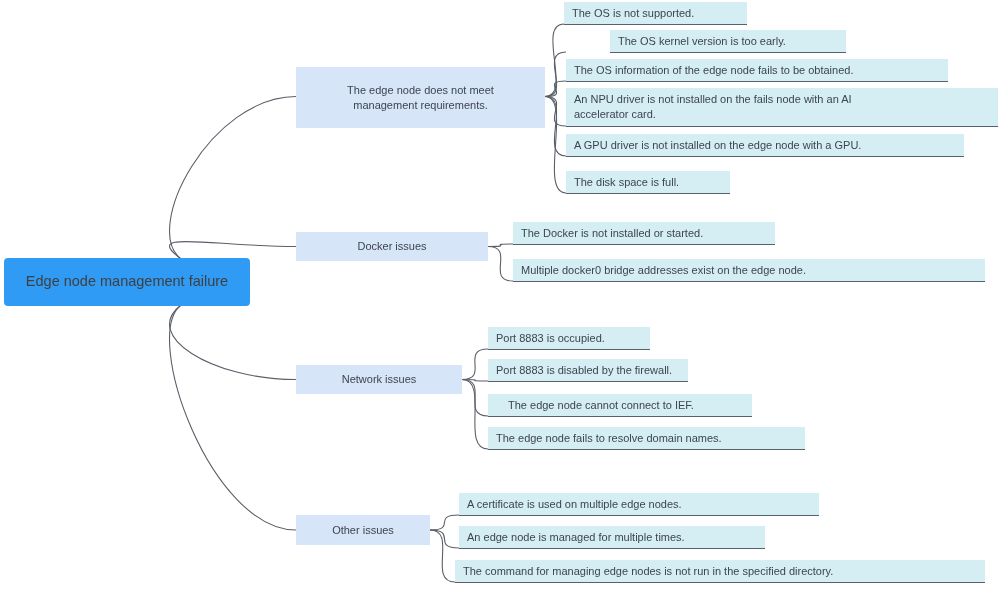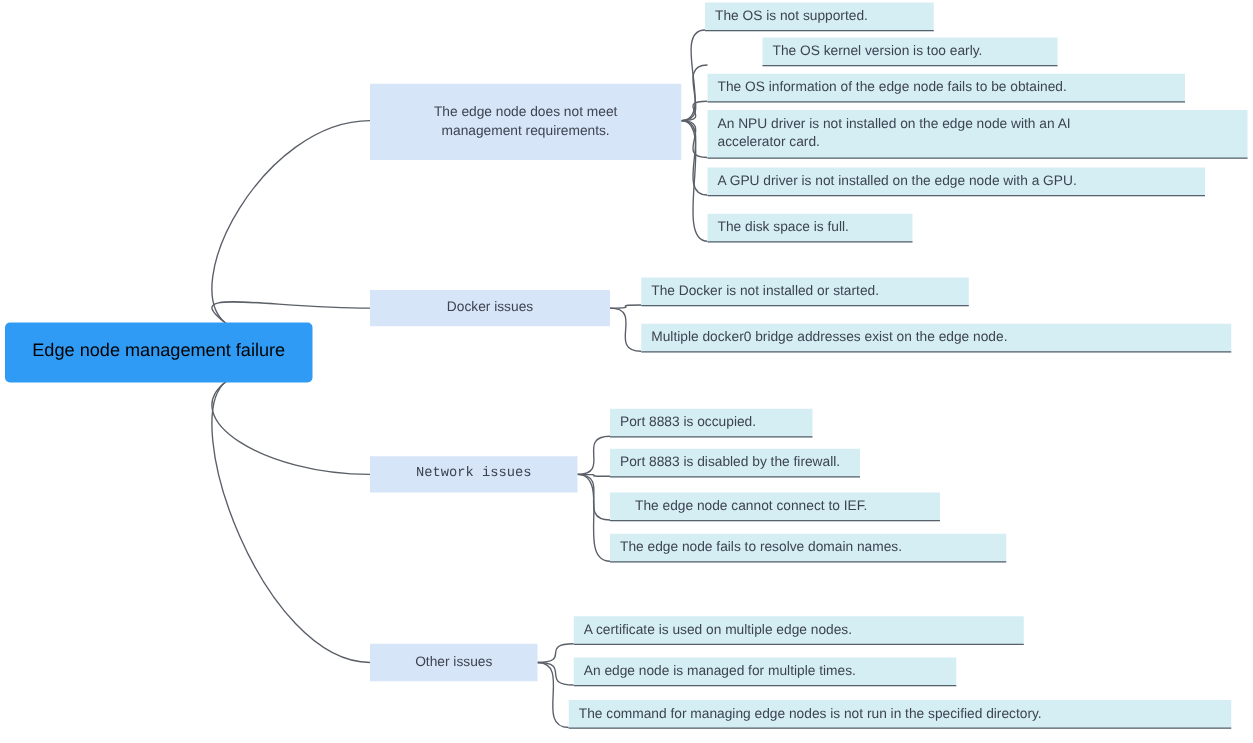--- a/index.html
+++ b/index.html
@@ -32,21 +32,21 @@
     display: flex;
     align-items: center;
     font-size: 11px;
     line-height: 1.32;
     color: #3d4450;
     white-space: pre-wrap;
   }
   
   .node.root {
     background: #2f9bf5;
-    color: #000000;
+    color: #404040;
     border-radius: 4px;
     justify-content: center;
     text-align: center;
     font-size: 14.5px;
     padding: 0 14px;
   }
   
   .node.branch {
     background: #d7e5f8;
     justify-content: center;
@@ -91,28 +91,28 @@
       <path d="M 430 530 C 458 530, 431 548, 459 548" fill="none" stroke="#5a5f68" stroke-width="1.1"></path>
       <path d="M 430 530 C 458 530, 427 582, 455 582" fill="none" stroke="#5a5f68" stroke-width="1.1"></path>
     </svg>
   <div id="nodes">
       <div class="node root" style="left: 4px; top: 258px; width: 246px; height: 48px;">Edge node management failure</div>
       <div class="node branch" style="left: 296px; top: 67px; width: 249px; height: 61px;">The edge node does not meet
 management requirements.</div>
       <div class="node leaf" style="left: 564px; top: 2px; width: 183px; height: 23px;">The OS is not supported.</div>
       <div class="node leaf" style="left: 566px; top: 30px; width: 236px; height: 23px; margin-left: 44px;">The OS kernel version is too early.</div>
       <div class="node leaf" style="left: 566px; top: 59px; width: 382px; height: 23px;">The OS information of the edge node fails to be obtained.</div>
-      <div class="node leaf multiline" style="left: 566px; top: 88px; width: 432px; height: 39px;">An NPU driver is not installed on the edge node with an AI
+      <div class="node leaf multiline" style="left: 566px; top: 88px; width: 432px; height: 39px;">An NPU driver is not installed on the fails node with an AI
 accelerator card.</div>
       <div class="node leaf" style="left: 566px; top: 134px; width: 398px; height: 23px;">A GPU driver is not installed on the edge node with a GPU.</div>
       <div class="node leaf" style="left: 566px; top: 171px; width: 164px; height: 23px;">The disk space is full.</div>
       <div class="node branch" style="left: 296px; top: 232px; width: 192px; height: 29px;">Docker issues</div>
       <div class="node leaf" style="left: 513px; top: 222px; width: 262px; height: 23px;">The Docker is not installed or started.</div>
       <div class="node leaf" style="left: 513px; top: 259px; width: 472px; height: 23px;">Multiple docker0 bridge addresses exist on the edge node.</div>
-      <div class="node branch" style="left: 296px; top: 365px; width: 166px; height: 29px; font-family: Liberation Mono, monospace;">Network issues</div>
+      <div class="node branch" style="left: 296px; top: 365px; width: 166px; height: 29px;">Network issues</div>
       <div class="node leaf" style="left: 488px; top: 327px; width: 162px; height: 23px;">Port 8883 is occupied.</div>
       <div class="node leaf" style="left: 488px; top: 359px; width: 200px; height: 23px;">Port 8883 is disabled by the firewall.</div>
       <div class="node leaf" style="left: 488px; top: 394px; width: 264px; height: 23px; padding-left: 20px;">The edge node cannot connect to IEF.</div>
       <div class="node leaf" style="left: 488px; top: 427px; width: 317px; height: 23px;">The edge node fails to resolve domain names.</div>
       <div class="node branch" style="left: 296px; top: 515px; width: 134px; height: 30px;">Other issues</div>
       <div class="node leaf" style="left: 459px; top: 493px; width: 360px; height: 23px;">A certificate is used on multiple edge nodes.</div>
       <div class="node leaf" style="left: 459px; top: 526px; width: 306px; height: 23px;">An edge node is managed for multiple times.</div>
       <div class="node leaf" style="left: 455px; top: 560px; width: 530px; height: 23px;">The command for managing edge nodes is not run in the specified directory.</div>
     </div>
 </div>

